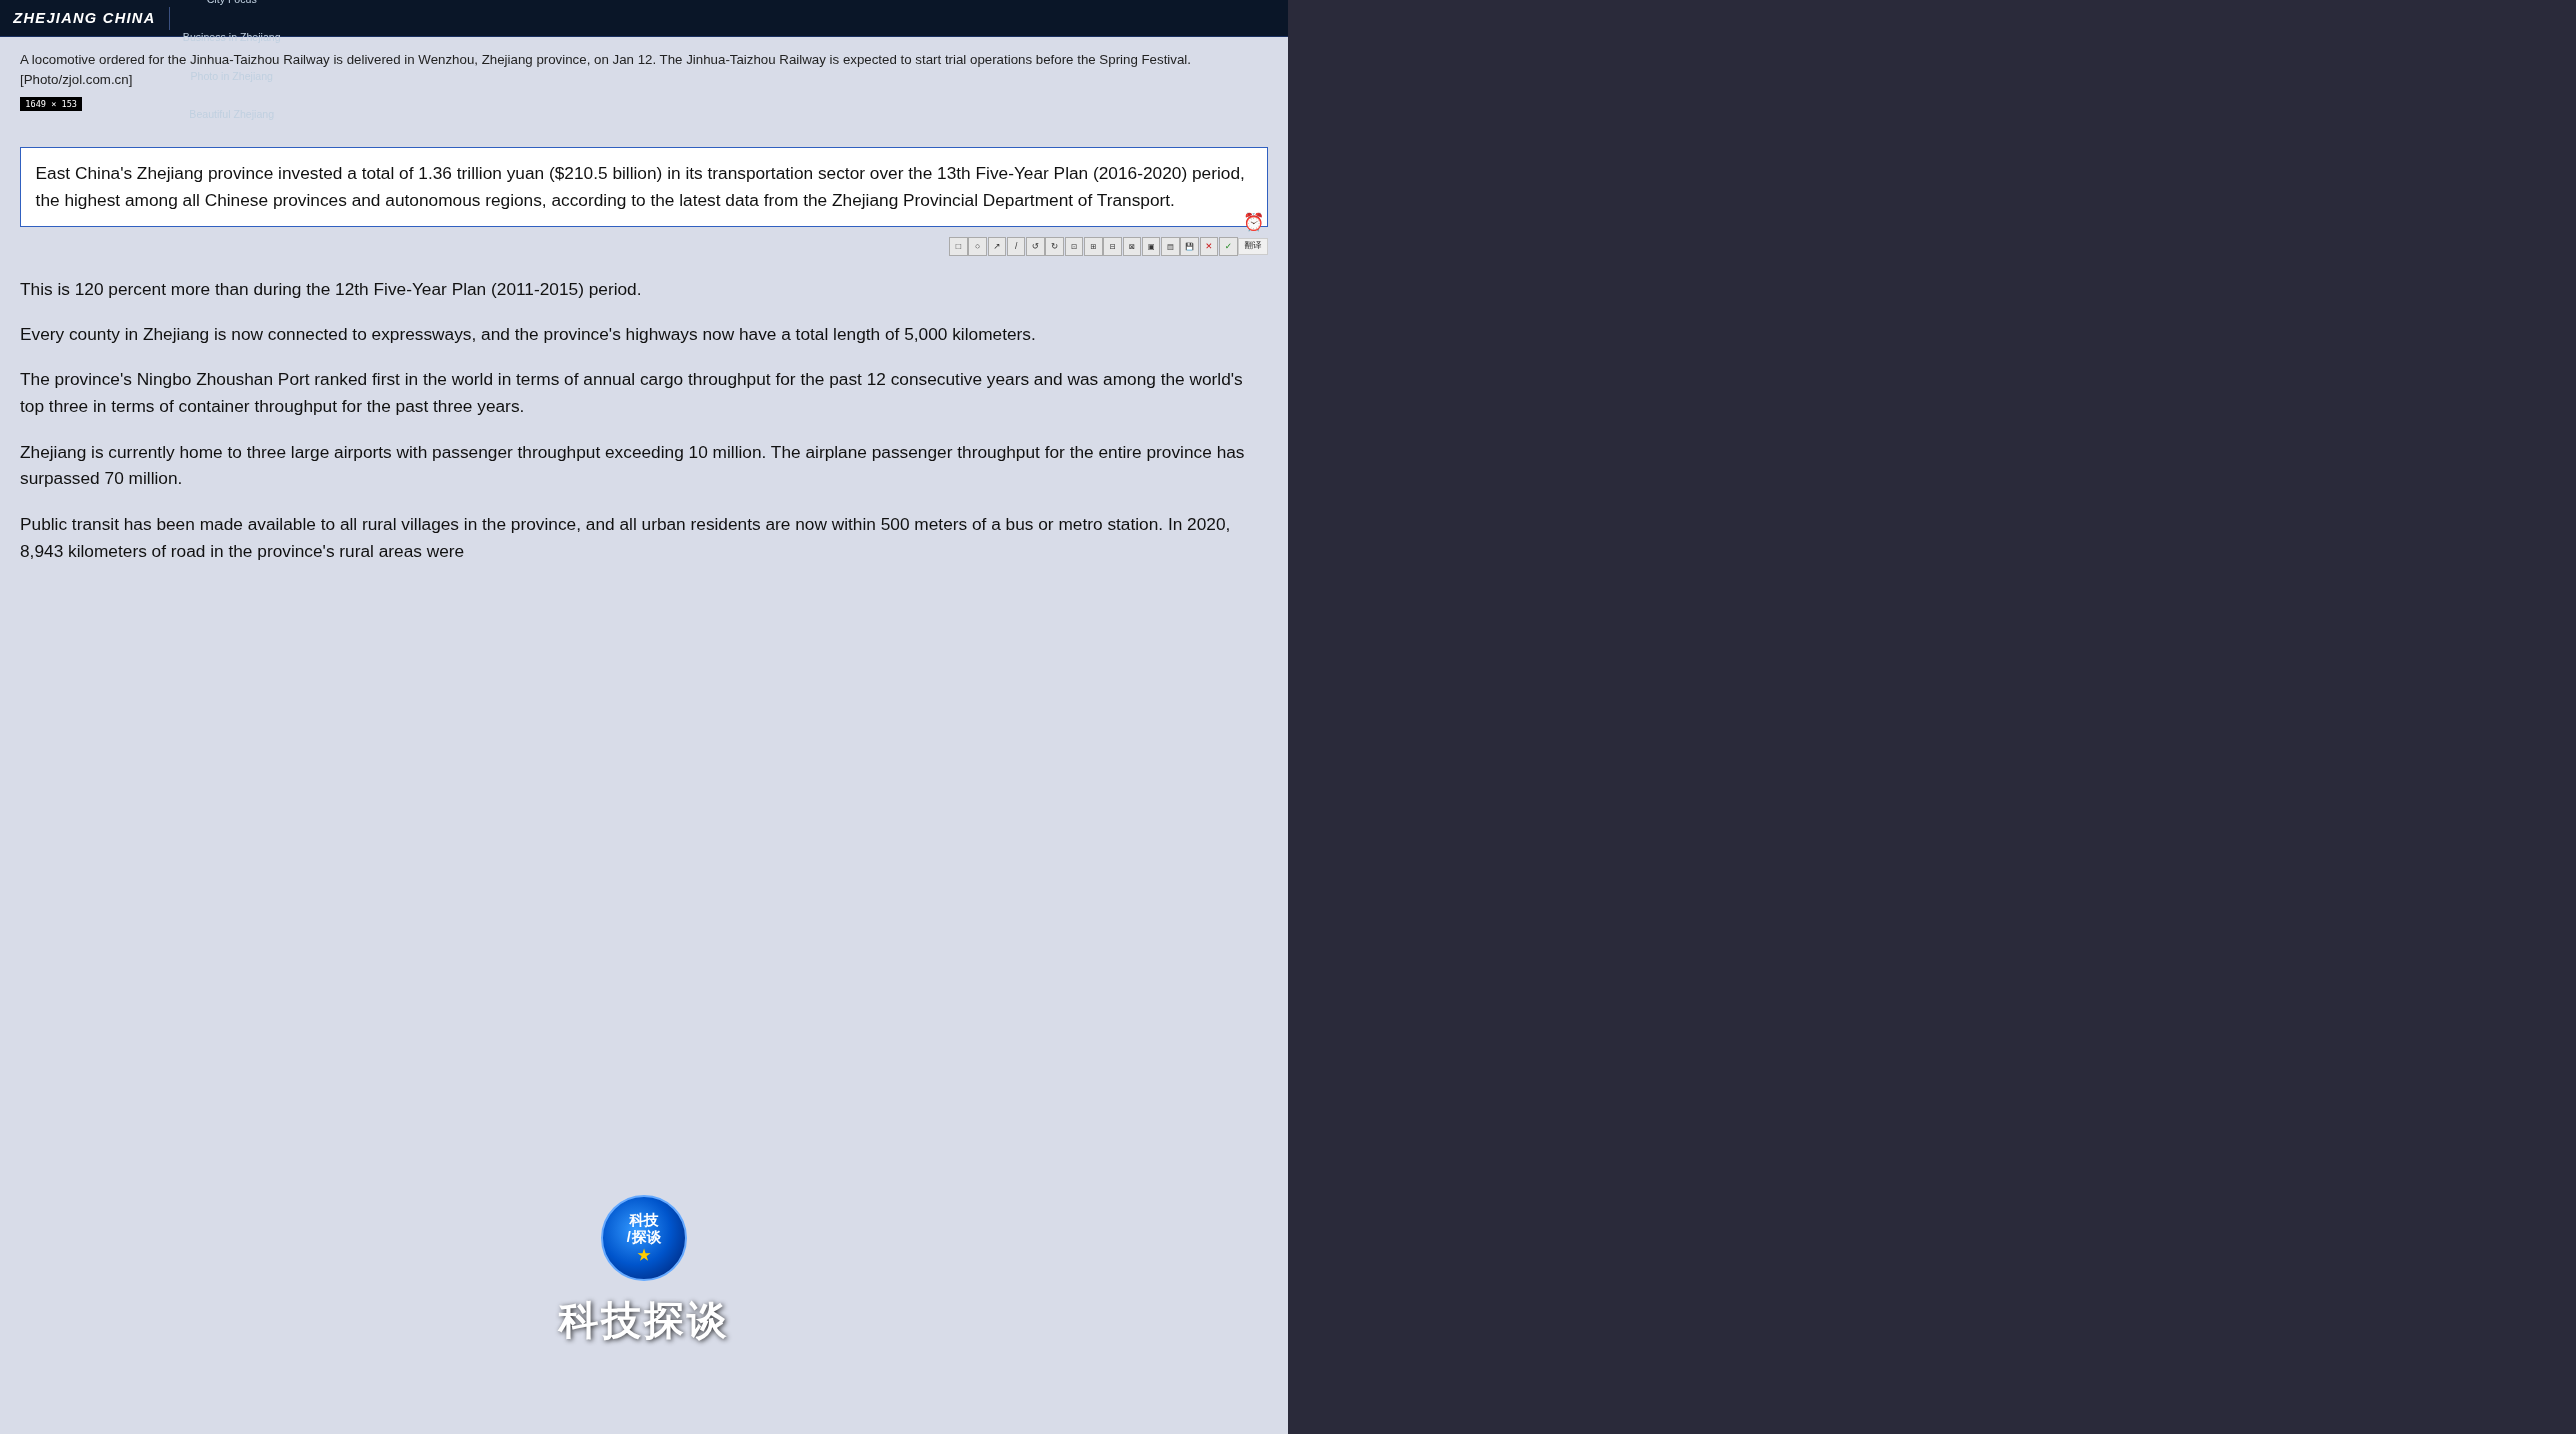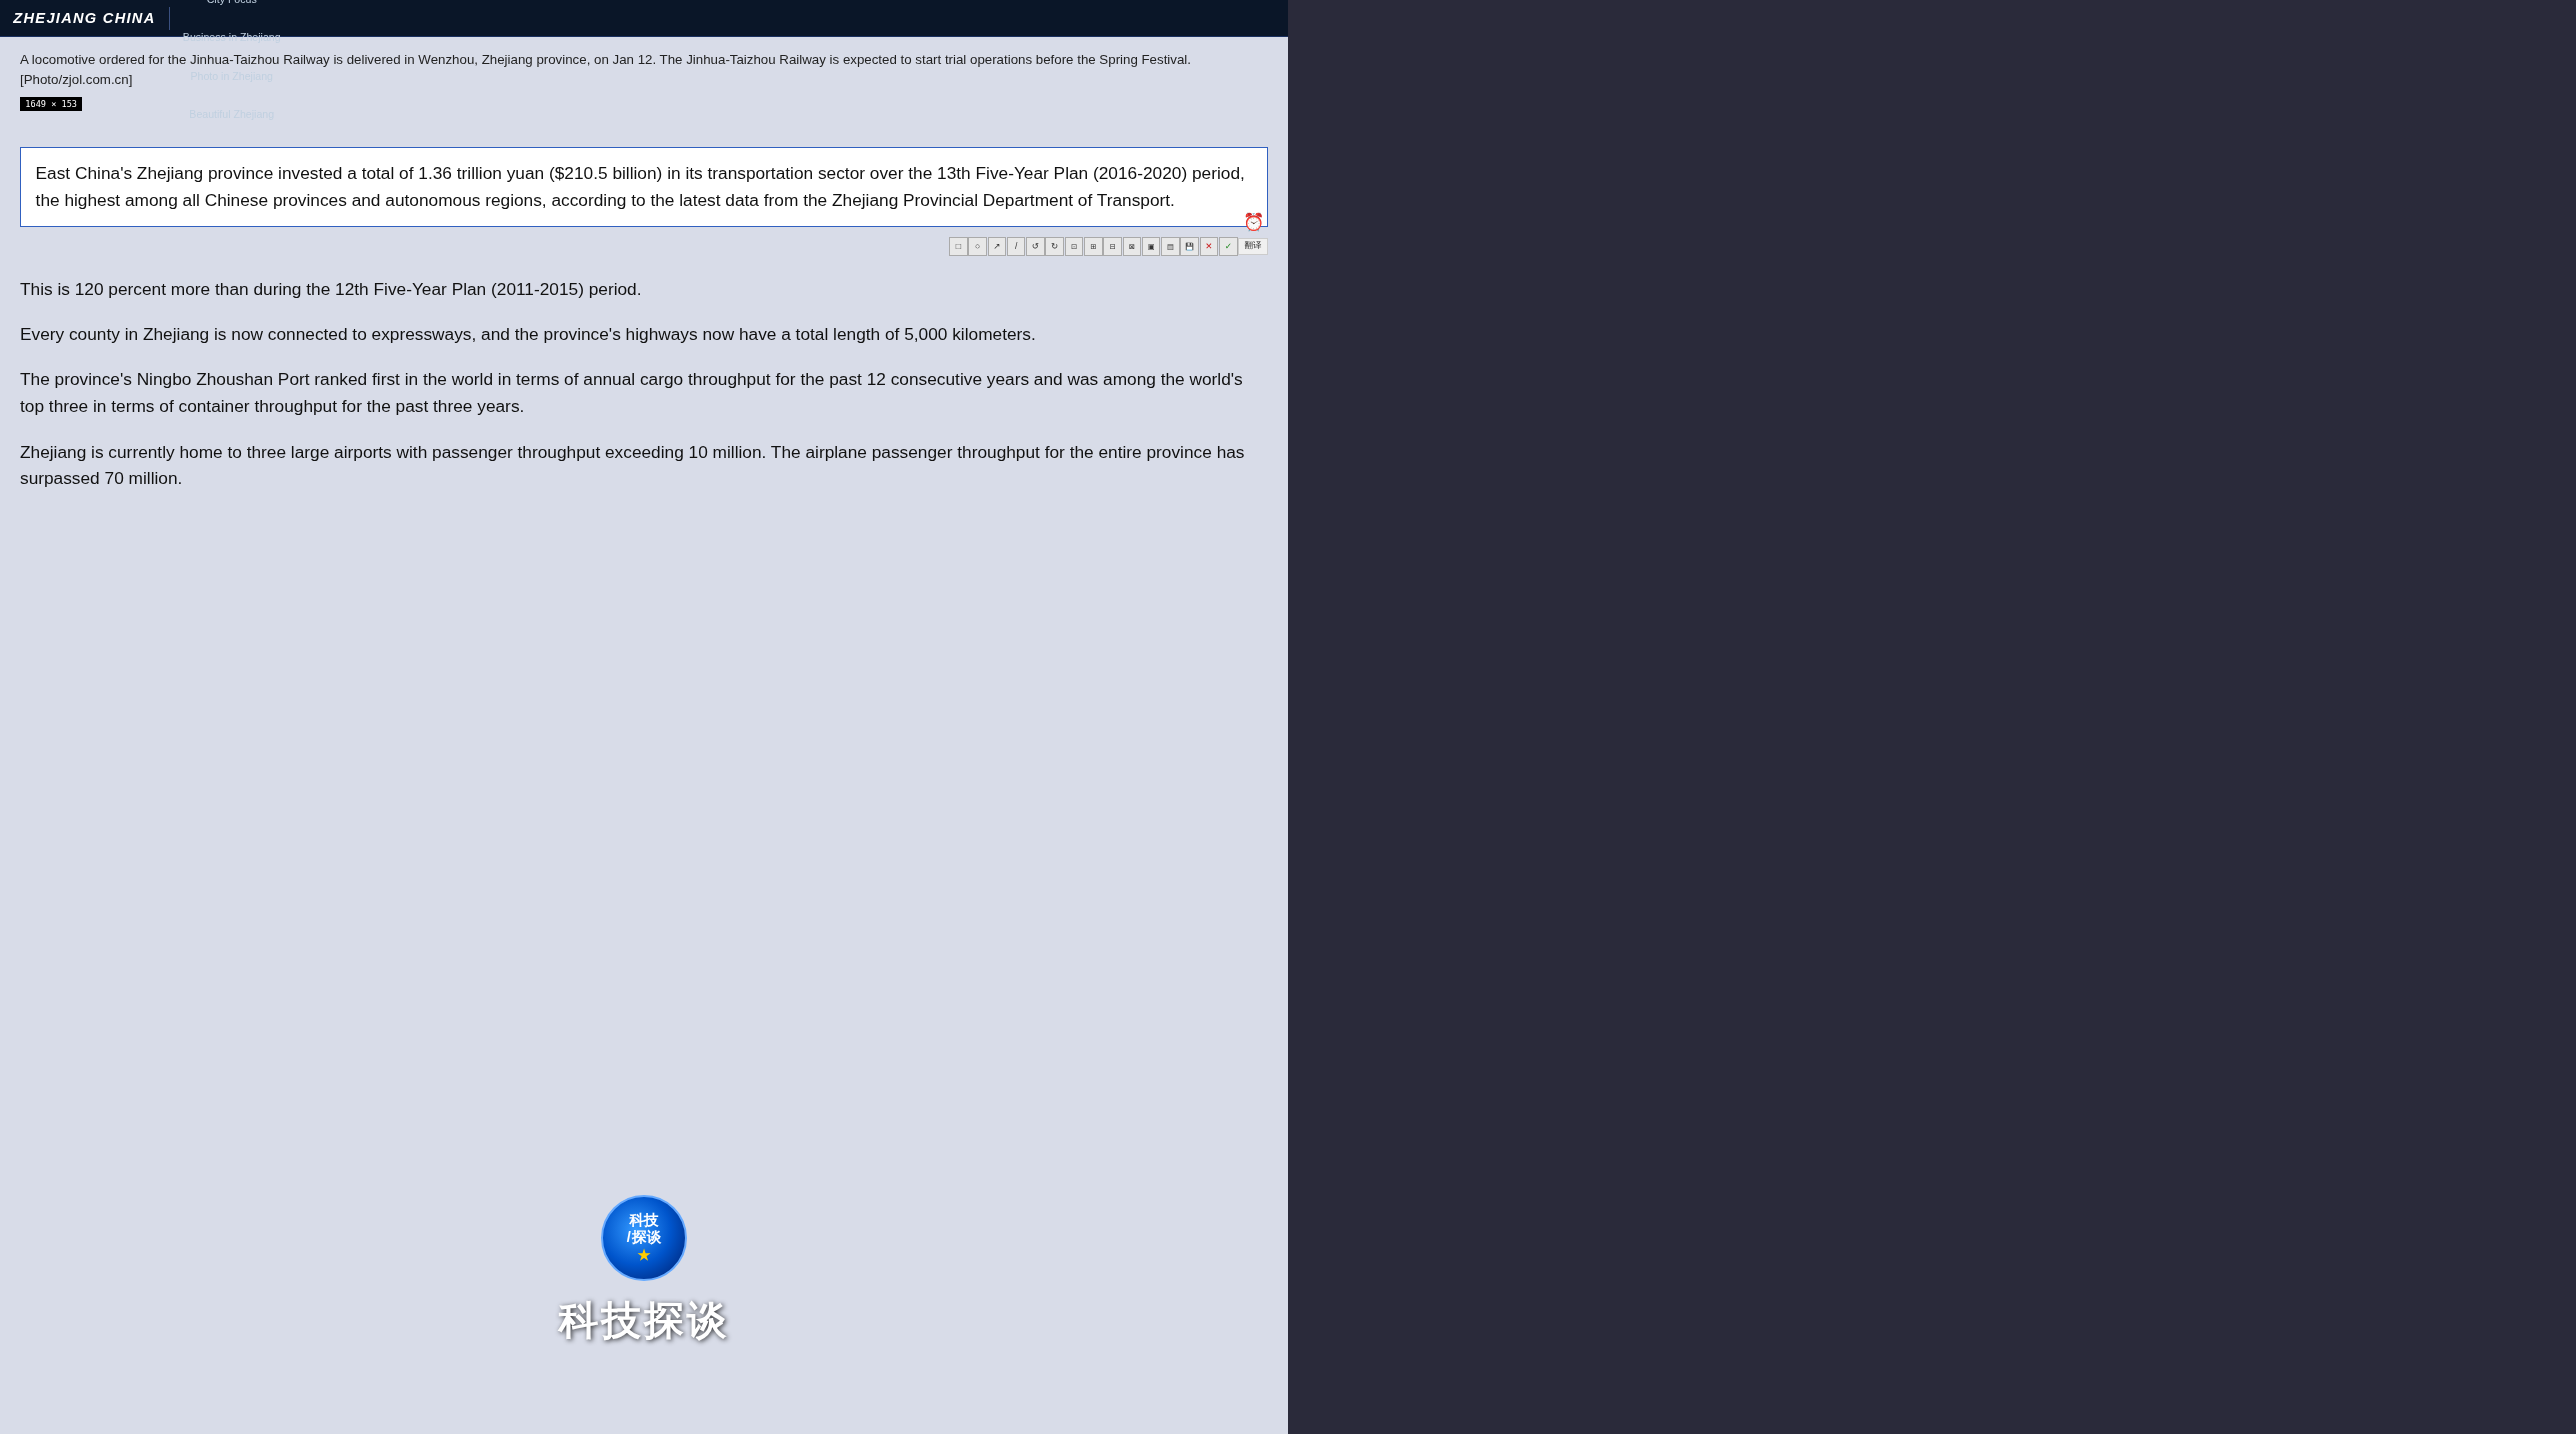--- a/index.html
+++ b/index.html
@@ -239,20 +239,21 @@
       <div class="translate-label">翻译</div>
     </div>
   </div>
 
   
   <div class="body-text">
     <p>This is 120 percent more than during the 12th Five-Year Plan (2011-2015) period.</p>
     <p>Every county in Zhejiang is now connected to expressways, and the province's highways now have a total length of 5,000 kilometers.</p>
     <p>The province's Ningbo Zhoushan Port ranked first in the world in terms of annual cargo throughput for the past 12 consecutive years and was among the world's top three in terms of container throughput for the past three years.</p>
     <p>Zhejiang is currently home to three large airports with passenger throughput exceeding 10 million. The airplane passenger throughput for the entire province has surpassed 70 million.</p>
+    <p>Public transit has been made available to all rural villages in the province, and all urban residents are now within 500 meters of a bus or metro station. In 2020, 8,943 kilometers of road in the province's rural areas were</p>
   </div>
 
 </div>
 
 <div class="floating-circle">
   <div>
     <div>科技</div>
     <div style="display:flex; align-items:center; gap:1.3px;">
       <span>/</span>
       <span>探谈</span>

